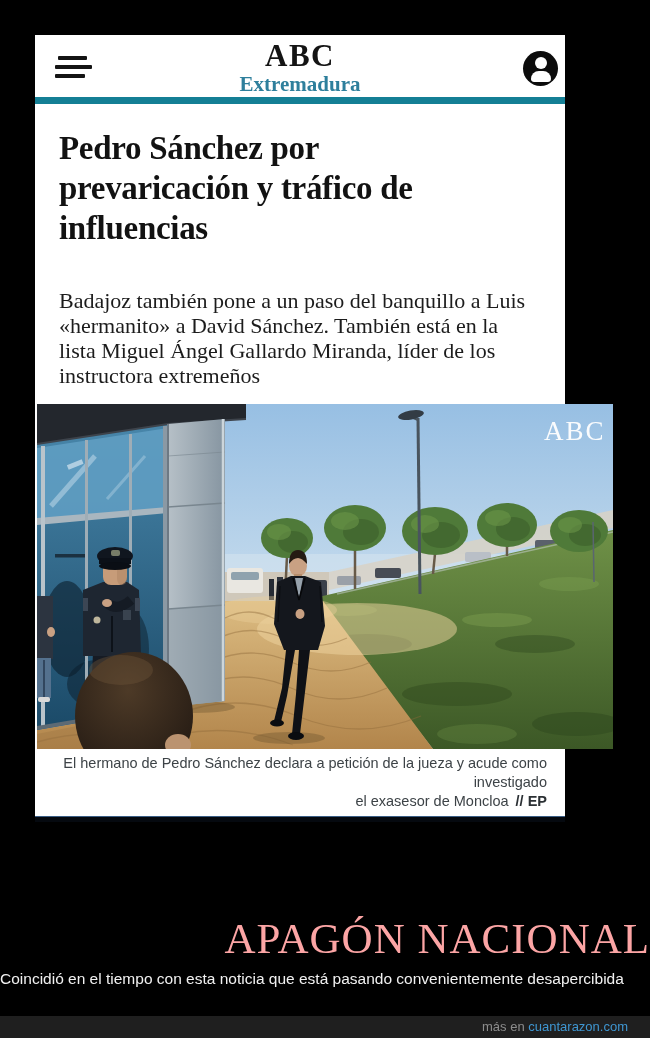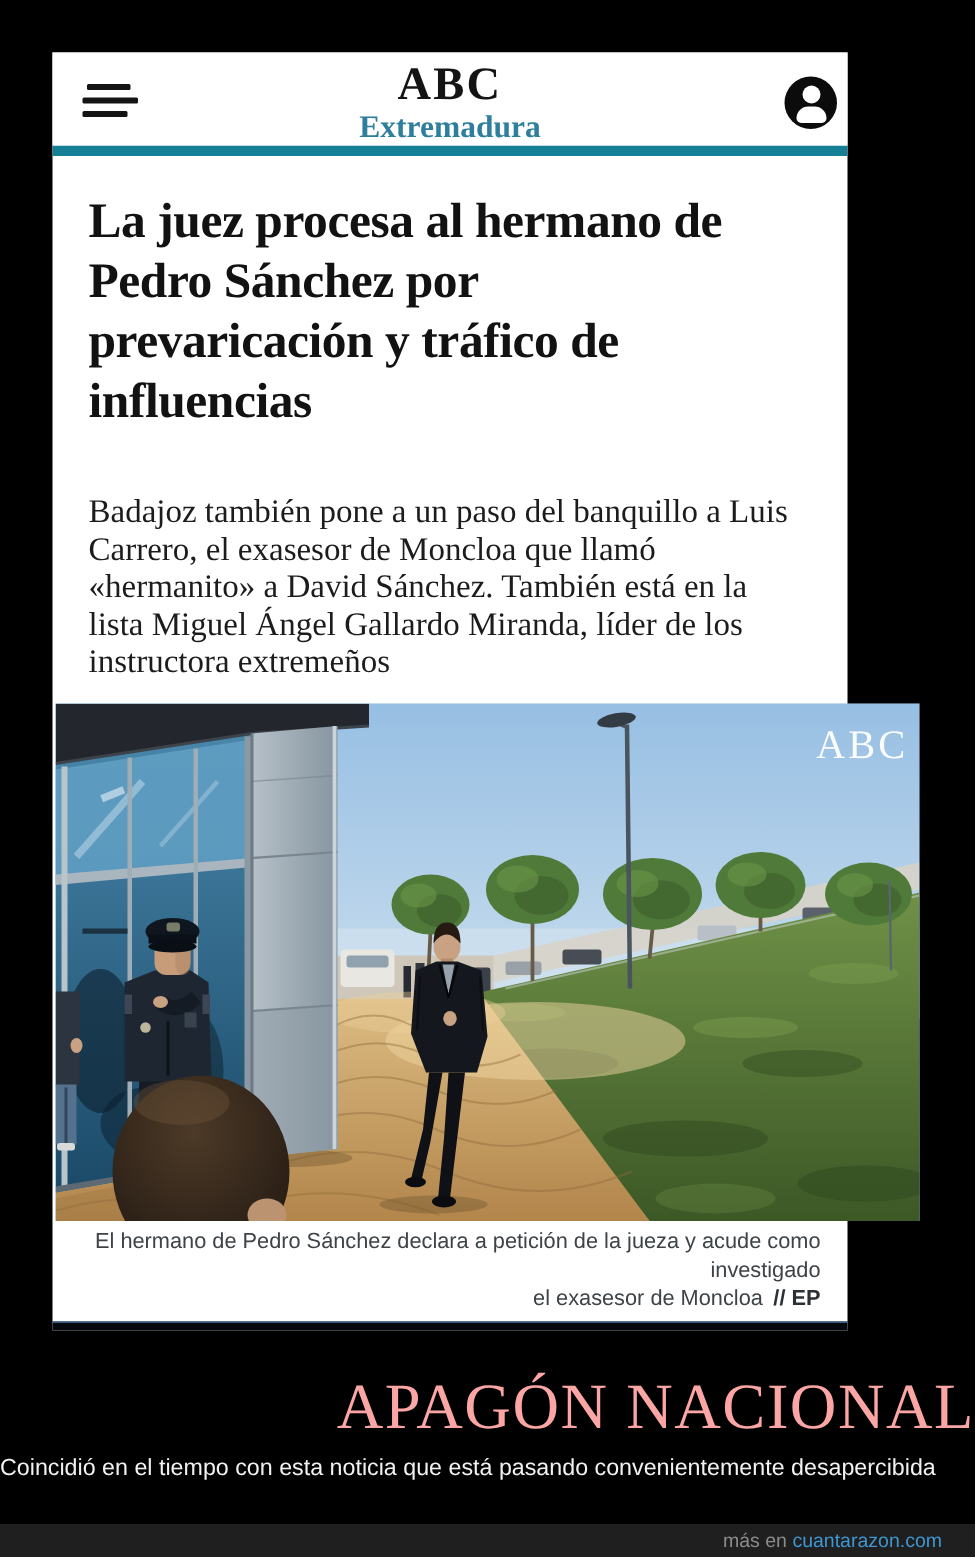--- a/index.html
+++ b/index.html
@@ -101,29 +101,27 @@
     </div>
     <div class="avatar">
       <div class="p-head"></div>
         <div class="p-body"></div>
     </div>
   </div>
 
   <div class="teal-bar"></div>
 
   <h1 class="headline">
-    <span style="display:block">La juez procesa al hermano de</span>
     <span style="display:block">Pedro Sánchez por</span>
     <span style="display:block">prevaricación y tráfico de</span>
     <span style="display:block">influencias</span>
   </h1>
 
   <p class="standfirst">
     <span style="display:block">Badajoz también pone a un paso del banquillo a Luis</span>
-    <span style="display:block">Carrero, el exasesor de Moncloa que llamó</span>
     <span style="display:block">«hermanito» a David Sánchez. También está en la</span>
     <span style="display:block">lista Miguel Ángel Gallardo Miranda, líder de los</span>
     <span style="display:block">instructora extremeños</span>
   </p>
 
   <figure class="photo" style="margin-top:16px;">
     <svg width="576" height="345" viewBox="0 0 576 345" xmlns="http://www.w3.org/2000/svg">
       <defs>
         <linearGradient id="skyG" x1="0" y1="0" x2="0" y2="1">
           <stop offset="0" stop-color="#97bfe3"></stop>

